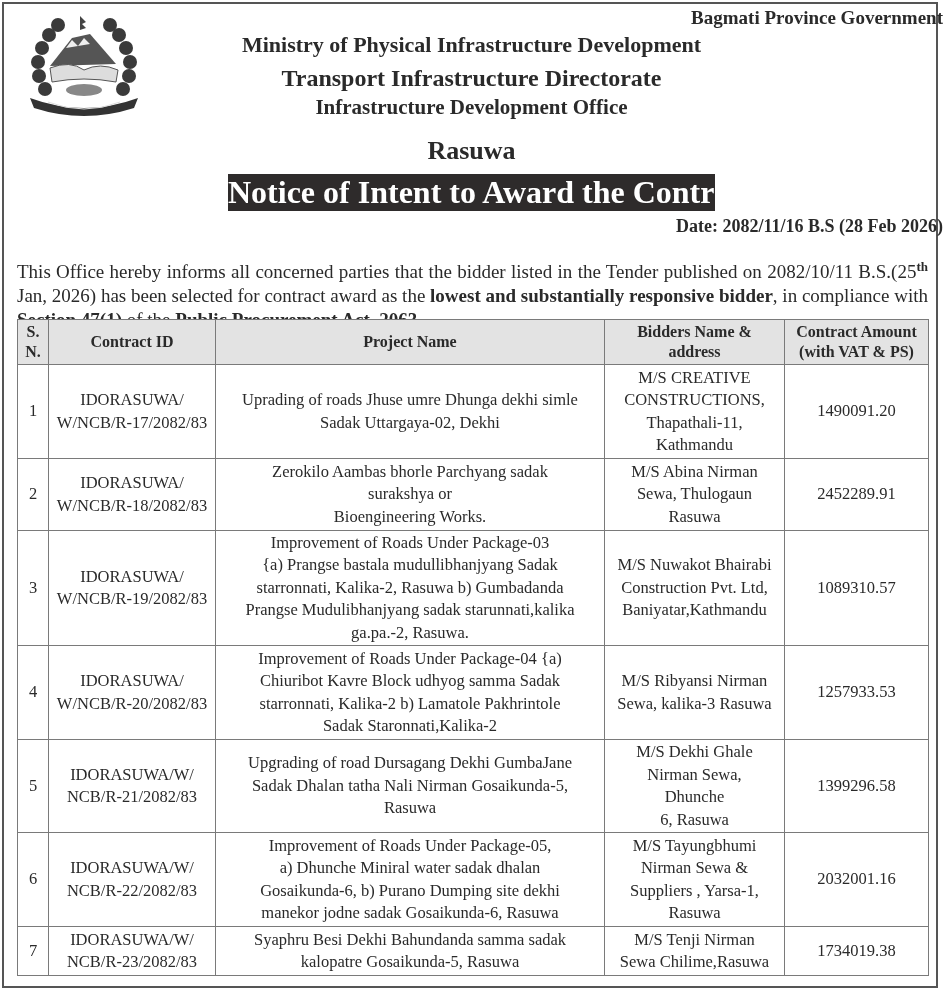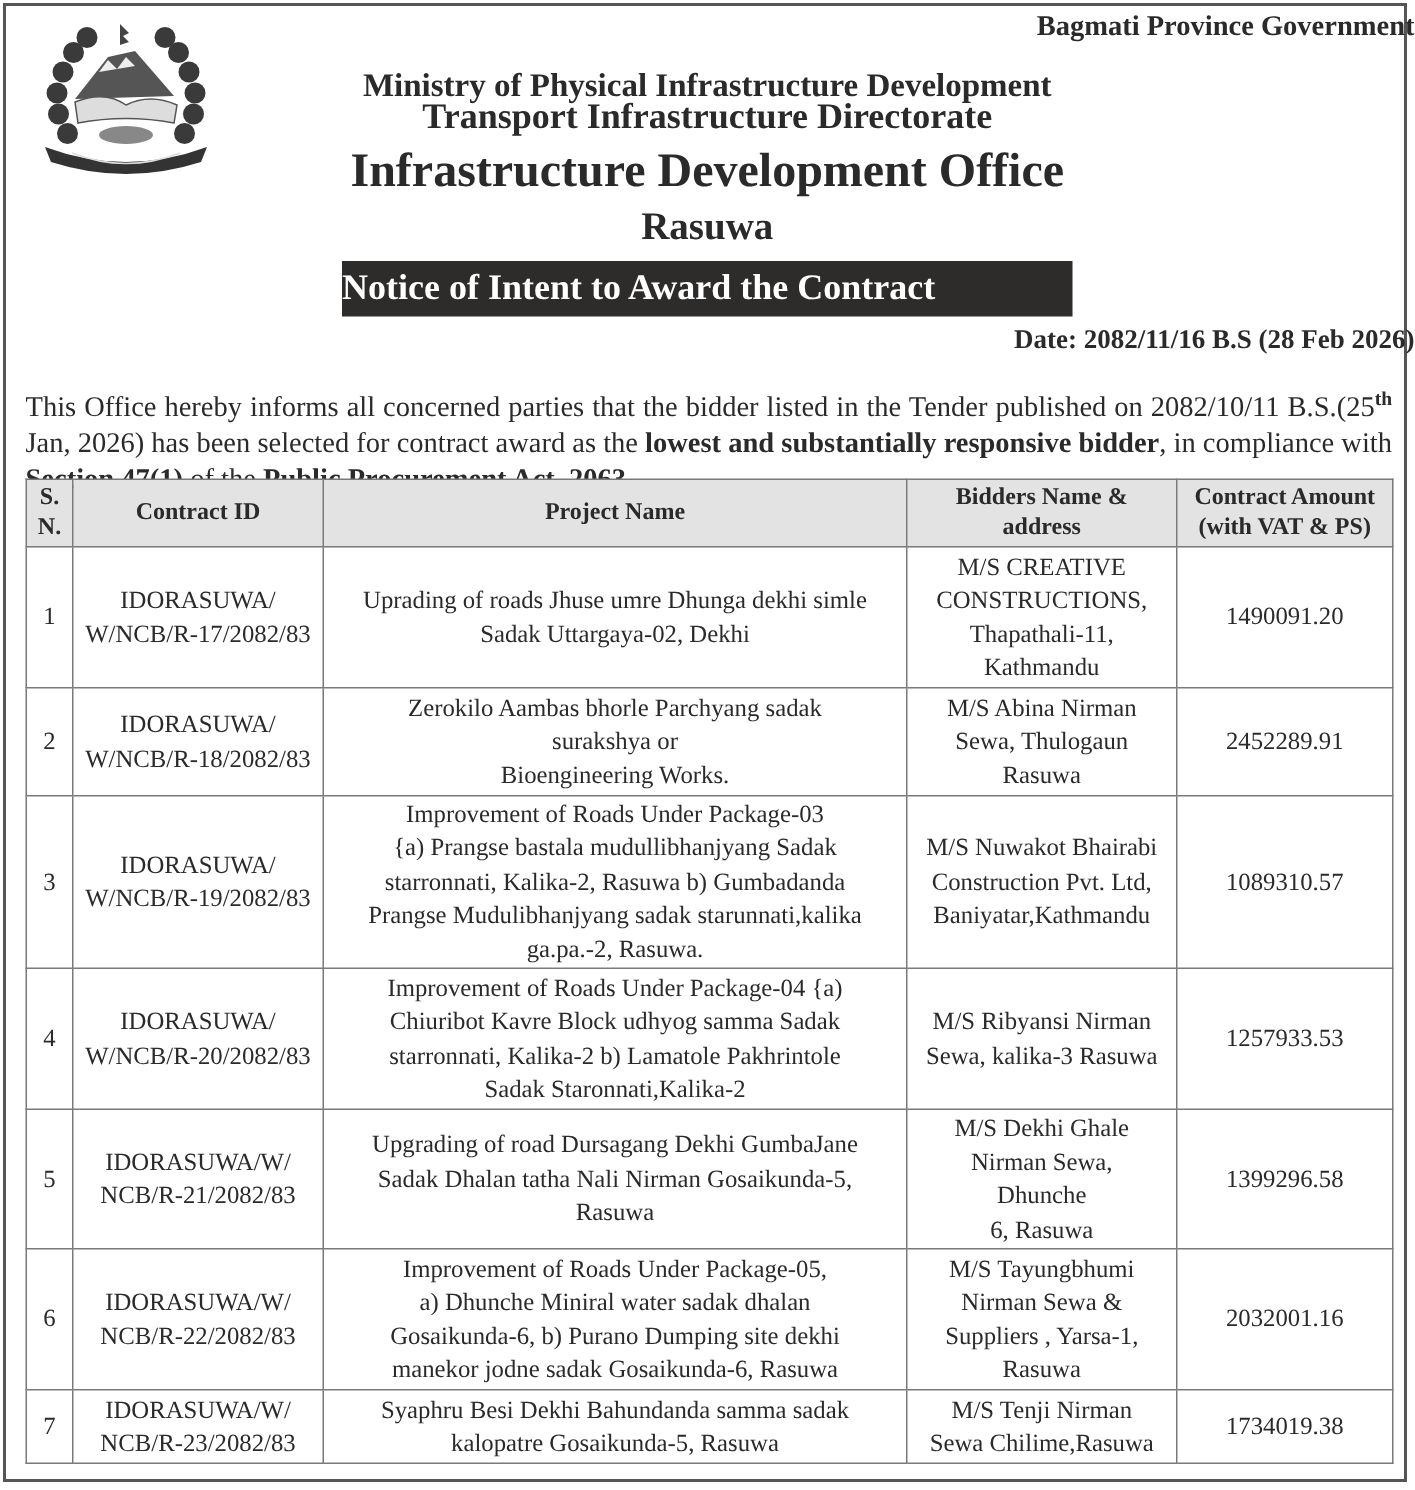--- a/index.html
+++ b/index.html
@@ -7,28 +7,28 @@
     width: 943px; height: 993px; position: relative; overflow: hidden;
     font-family: "Liberation Serif", "DejaVu Serif", serif; color: #2a2a2a;
   }
   .frame {
     position: absolute; left: 2px; top: 2px; width: 936px; height: 986px;
     border: 2px solid #555555; box-sizing: border-box;
   }
   .emblem { position: absolute; left: 20px; top: 8px; width: 128px; height: 112px; }
   .header-line { position: absolute; left: 0; width: 943px; text-align: center; font-weight: bold; white-space: nowrap; }
   .h1 { top: 7px; font-size: 19px; text-align: right; }
-  .h2 { top: 44px; font-size: 22px; }
+  .h2 { top: 32px; font-size: 22px; }
   .h3 { top: 65px; font-size: 24px; }
-  .h4 { top: 95px; font-size: 32px; }
+  .h4 { top: 95px; font-size: 21px; }
   .h5 { top: 136px; font-size: 26px; }
   .banner {
     position: absolute; left: 228px; top: 174px; width: 487px; height: 37px;
-    background: #2e2b2b; color: #ffffff; text-align: left;
-    font-weight: bold; font-size: 24px; line-height: 36px; white-space: nowrap;
+    background: #2e2b2b; color: #ffffff; text-align: center;
+    font-weight: bold; font-size: 32px; line-height: 36px; white-space: nowrap;
   }
   .date { position: absolute; left: 0; width: 943px; top: 216px; text-align: right; font-weight: bold; font-size: 18px; }
   .intro {
     position: absolute; left: 17px; top: 241px; width: 911px;
     font-size: 19px; line-height: 24px; text-align: justify; text-align-last: left;
   }
   .intro sup { font-size: 13px; line-height: 0; vertical-align: 7px; font-weight: bold; }
   table.awards {
     position: absolute; left: 17px; top: 319px; width: 911px;
     border-collapse: collapse; table-layout: fixed;

